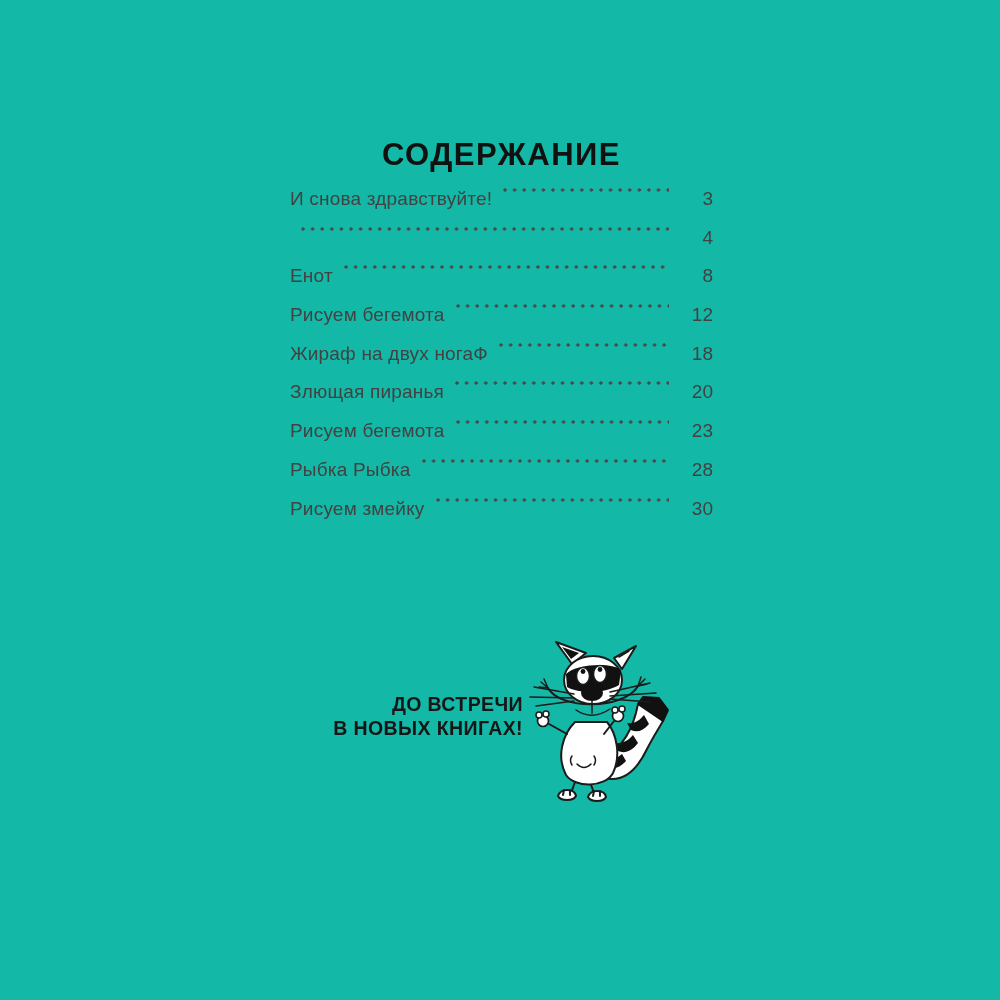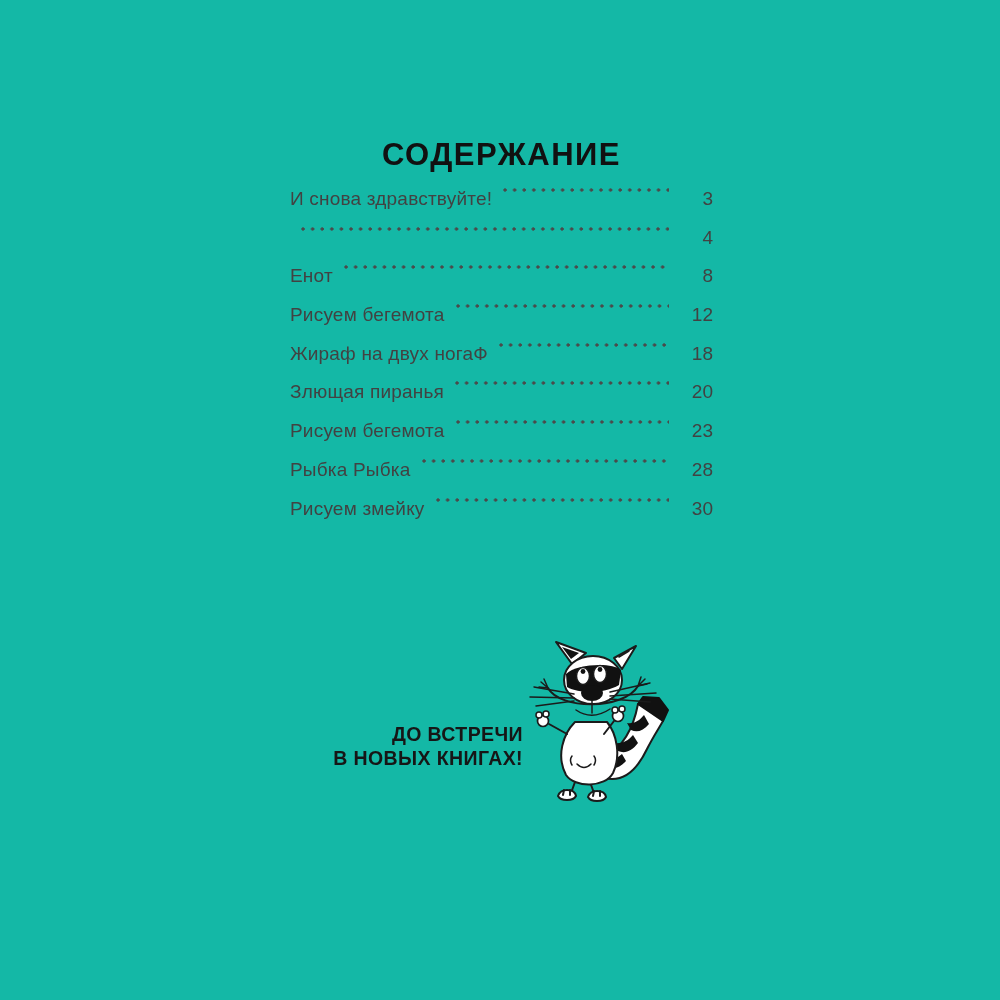--- a/index.html
+++ b/index.html
@@ -46,21 +46,21 @@
     background-size: 9.6px 4px;
     background-repeat: repeat-x;
   }
   .toc-page-num {
     width: 34px;
     text-align: right;
     color: #424242;
   }
   .footer-message {
     position: absolute;
-    top: 722px;
+    top: 692px;
     left: 250px;
     width: 273px;
     text-align: right;
     font-size: 19.5px;
     line-height: 24px;
     font-weight: bold;
     letter-spacing: 0.4px;
     color: #161616;
   }
   .raccoon {

